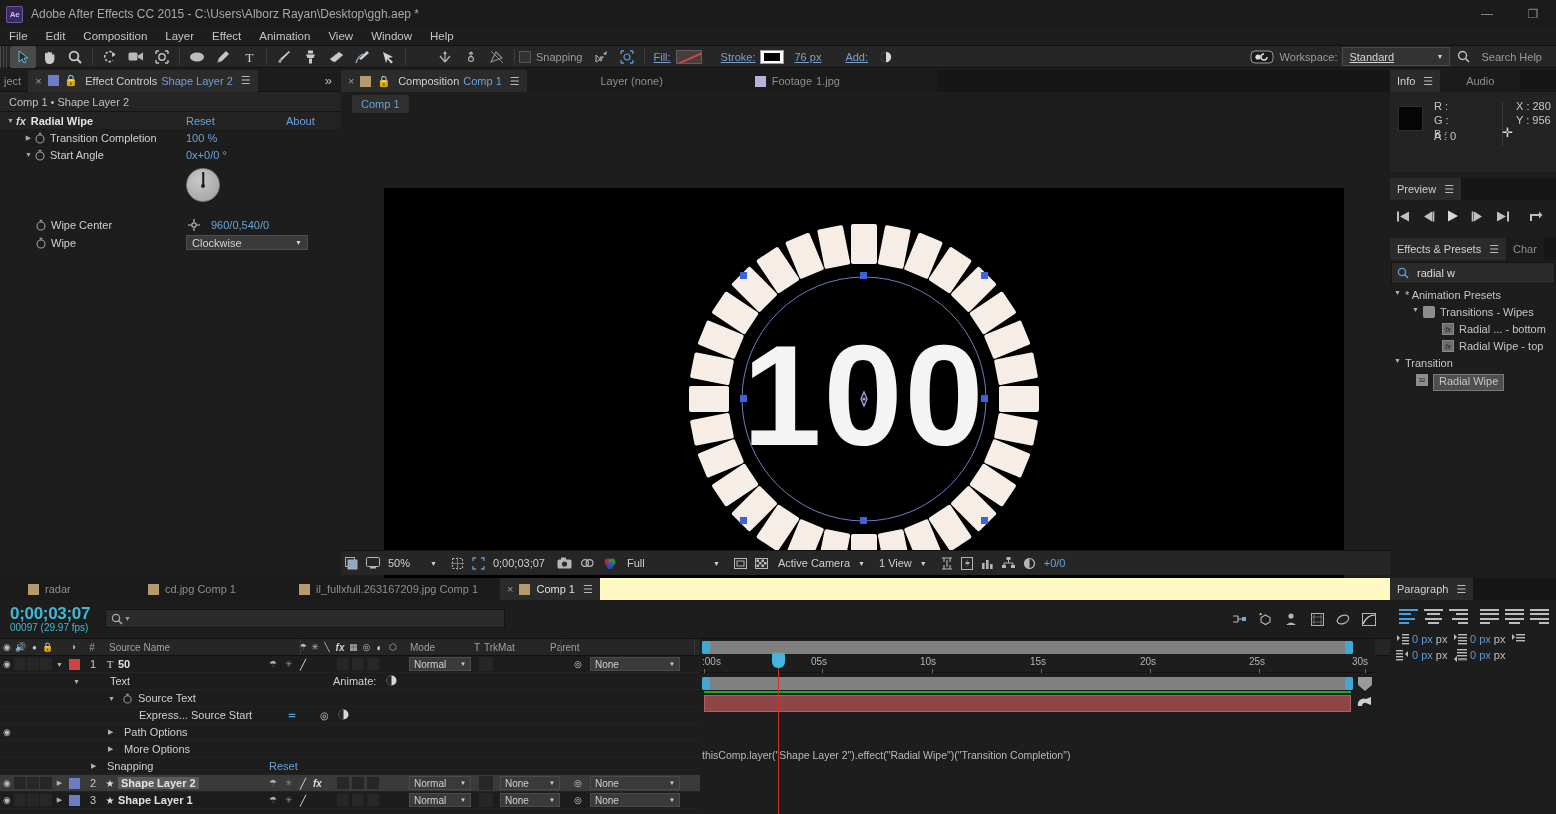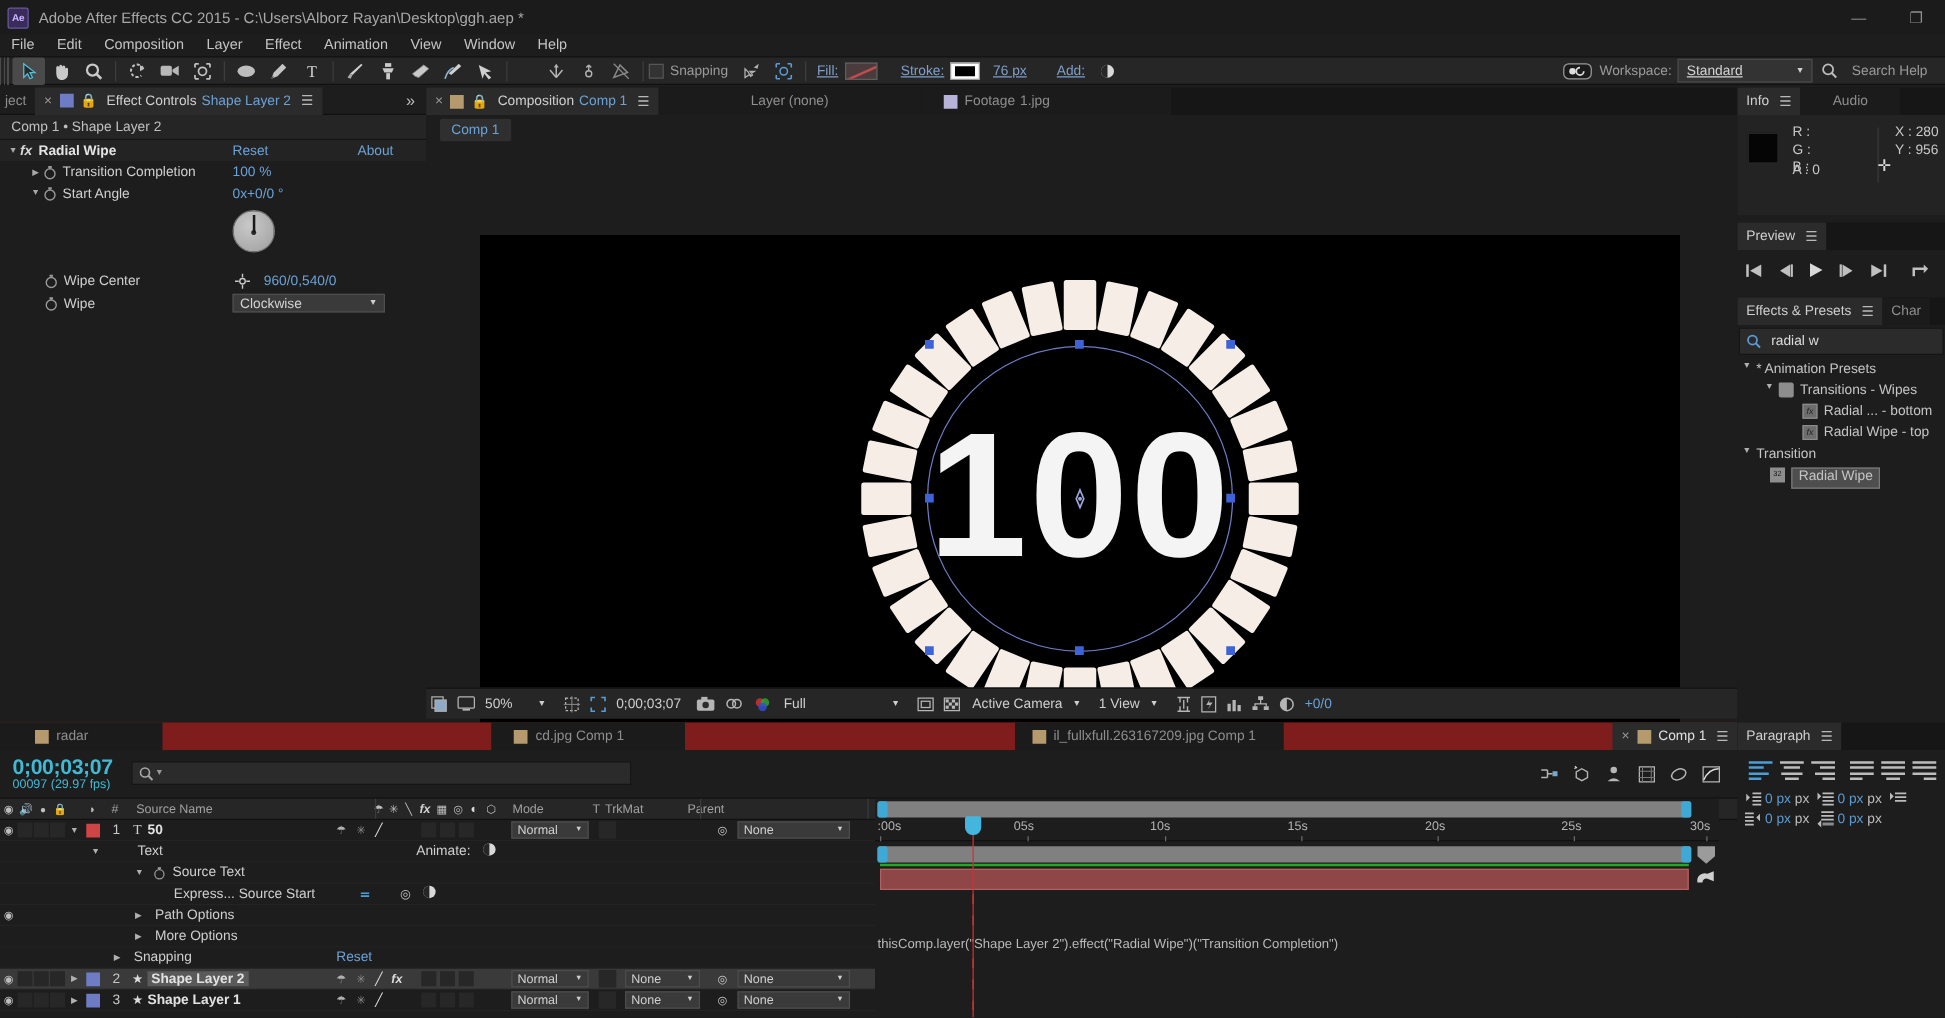--- a/index.html
+++ b/index.html
@@ -105,21 +105,21 @@
   .tr{ height:17px; display:flex; color:#c5c5c5;}
   .tr .t{ font-size:7px; color:#b0b0b0; margin-right:4px;}
   .pico{ width:12px;height:12px;background:#6d6d6d;border:1px solid #8a8a8a;margin-right:5px;
          display:flex;align-items:center;justify-content:center;font-size:7px;color:#222;font-style:italic;}
   .pico.fold{ background:#8d8d8d;border-radius:1px 2px 2px 2px;border:none;}
   .pico.num{ background:#8d8d8d; color:#1a1a1a; font-style:normal; font-size:6px; border:none;}
   .selbox{ background:#4e4e4e; padding:0 5px; border:1px solid #7a7a7a; }
 
   
   #timeline{ left:0; top:578px; width:1390px; height:236px; background:#1d1d1d; }
-  #tl-tabs{ height:22px; display:flex; align-items:center; background:#7f1d1d;justify-content:space-between;}
+  #tl-tabs{ height:22px; display:flex; align-items:center; background:#fef9c3;}
   #tl-head{ height:39px; background:#1d1d1d; display:flex; align-items:center; position:relative; border-bottom:1px solid #111;}
   #tc{ color:#41b8d4; font-size:17px; font-weight:bold; letter-spacing:-0.3px; margin-left:10px; line-height:17px;}
   #tc-sub{ color:#41b8d4; font-size:10px; margin-left:10px;}
   #tl-search{ position:absolute; left:105px; top:9px; width:400px; height:19px; background:#2b2b2b; border:1px solid #141414;
               display:flex; align-items:center; padding-left:5px;}
   .tlhicon{ width:26px;height:24px;display:flex;align-items:center;justify-content:center;color:#b9b9b9;}
   #tl-colhdr{ height:17px; background:#262626; display:flex; align-items:center; font-size:10px; color:#a0a0a0;
               border-bottom:1px solid #111; position:relative;}
   .colsep{ position:absolute; width:1px; top:0; bottom:0; background:#3b3b3b;}
   #tl-left{ position:absolute; left:0; top:78px; width:700px; bottom:0; overflow:hidden;}

